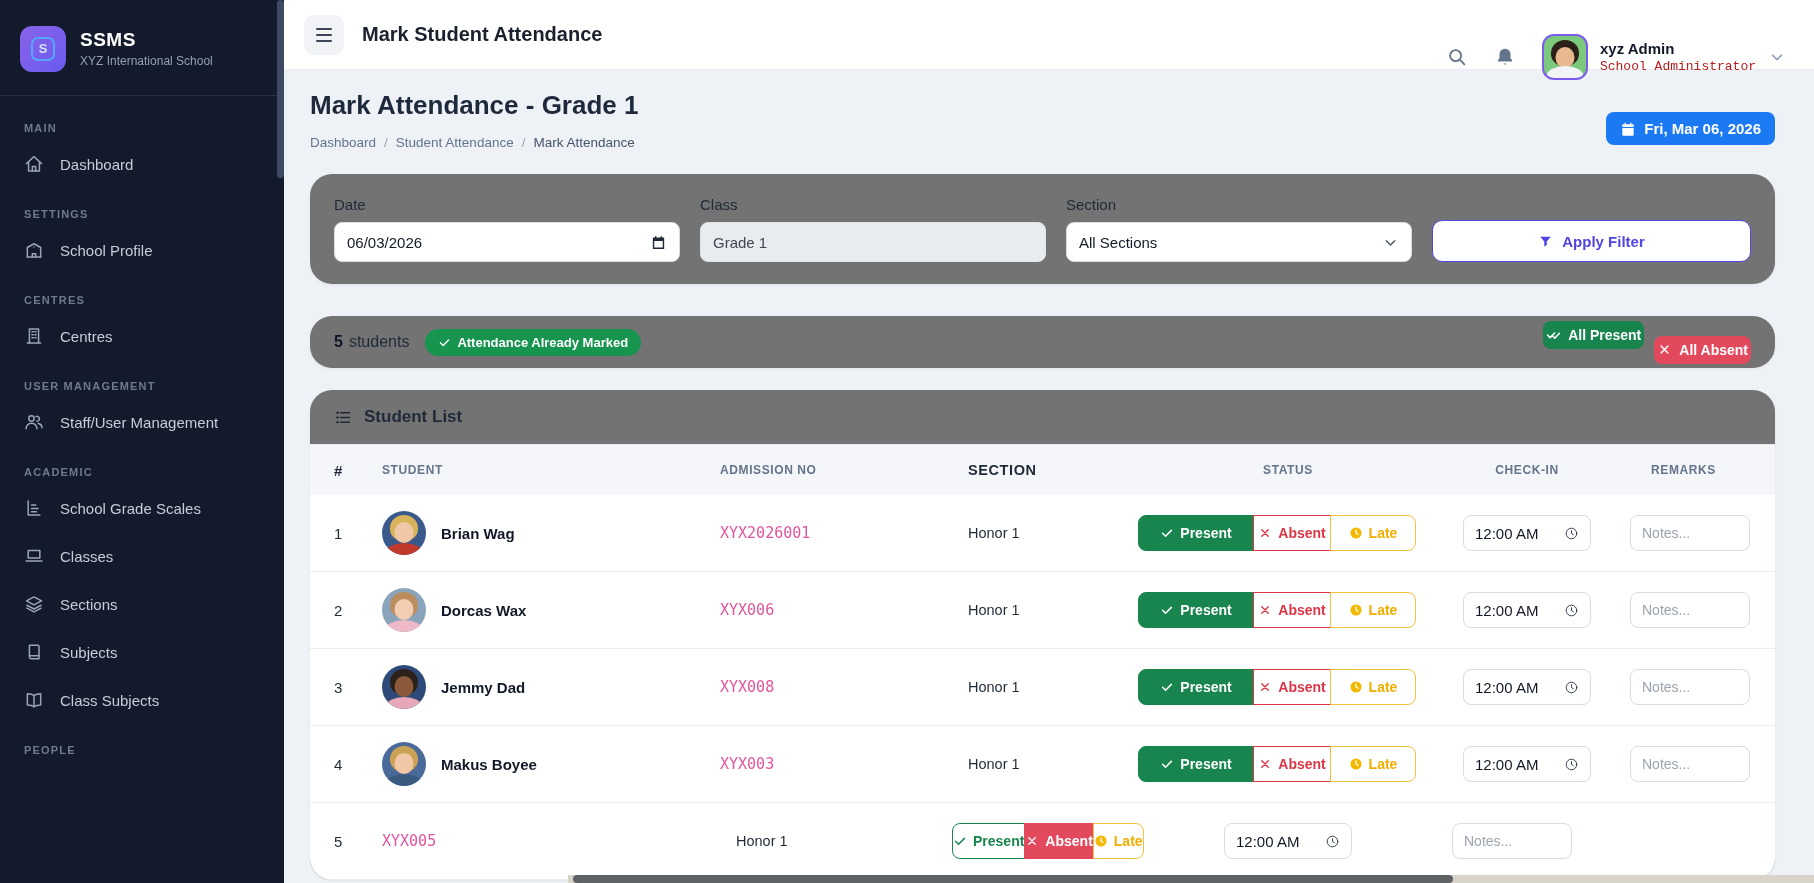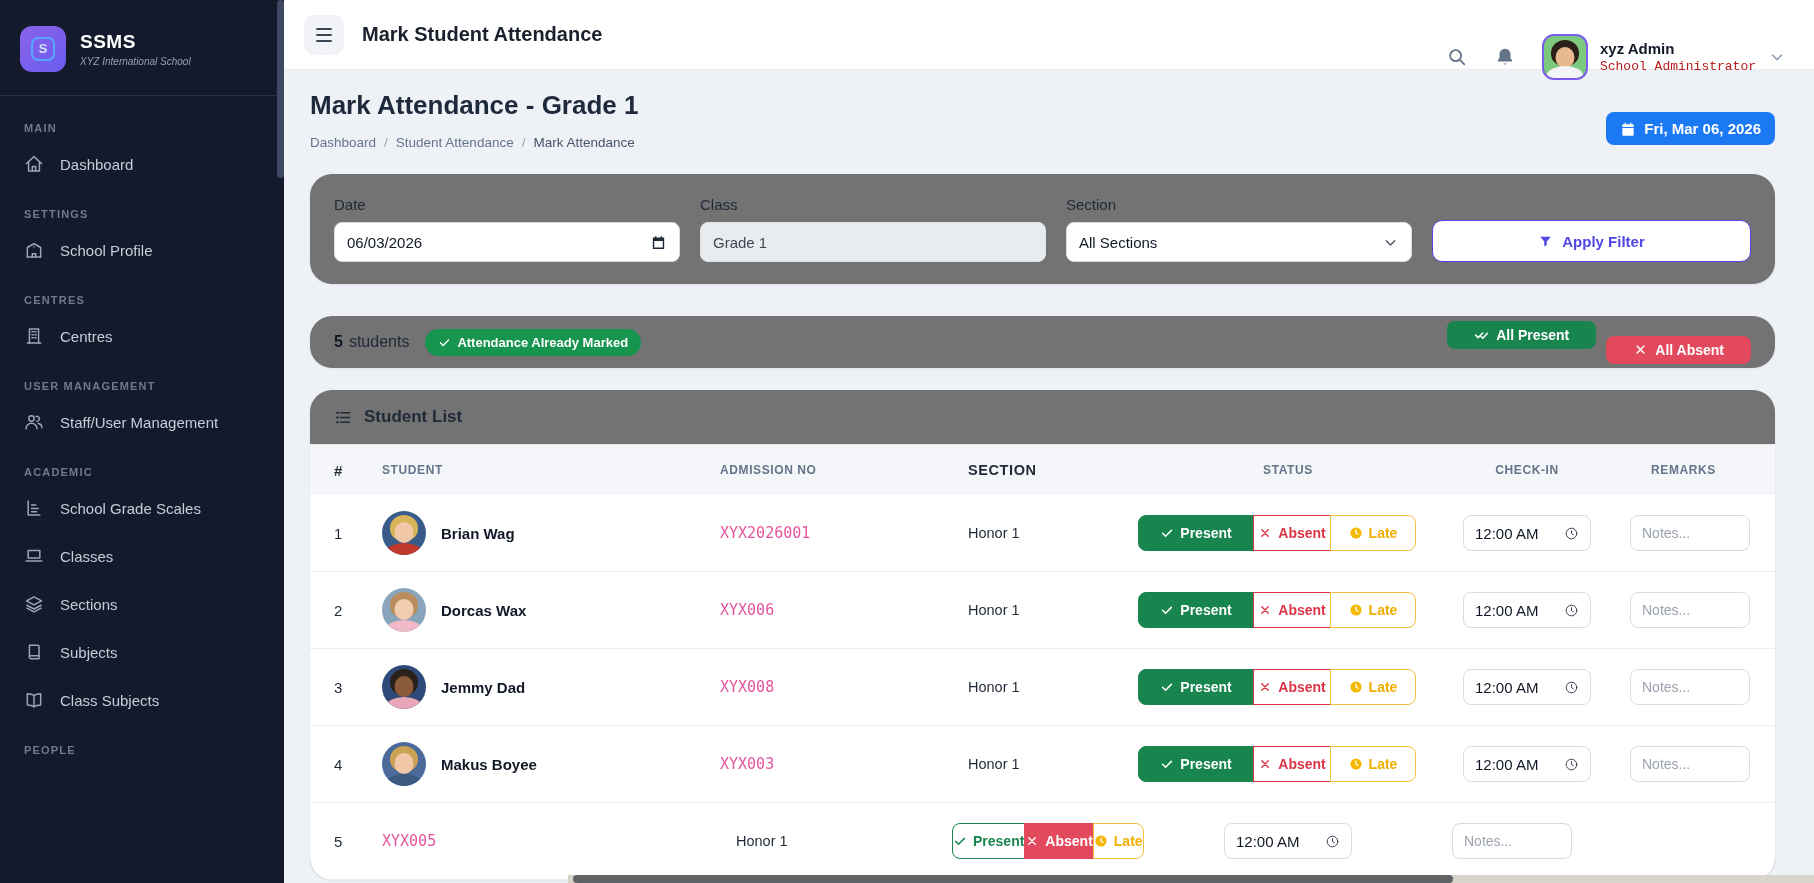--- a/index.html
+++ b/index.html
@@ -6,21 +6,21 @@
   html,body { width:1814px; height:883px; overflow:hidden; }
   body { font-family:"Liberation Sans","DejaVu Sans",sans-serif; background:#eef1f6; }
   .app { position:relative; width:1814px; height:883px; display:flex; }
 
   
   .sidebar { position:relative; width:284px; height:883px; background:#131a2b; flex:0 0 284px; color:#cdd5e1; overflow:hidden; }
   .brand { display:flex; align-items:center; gap:14px; padding:22px 20px 20px 20px; border-bottom:1px solid #273047; height:96px; }
   .logo-tile { width:46px; height:46px; border-radius:12px; background:linear-gradient(135deg,#8a63e8,#6a5bf0); display:flex; align-items:center; justify-content:center; flex:0 0 46px; }
   .logo-glyph { width:24px; height:24px; border:2.5px solid #55a6ff; border-radius:7px; color:#cfe6ff; font-weight:bold; font-size:13px; display:flex; align-items:center; justify-content:center; }
   .brand-name { font-size:19px; font-weight:bold; color:#ffffff; letter-spacing:.5px; }
-  .brand-sub { font-size:10px; color:#94a0b4; margin-top:3px;font-style:italic; }
+  .brand-sub { font-size:12px; color:#94a0b4; margin-top:3px; }
   .nav { padding-top:6px; }
   .nav-section-label { font-size:11px; font-weight:bold; letter-spacing:1.2px; color:#6e7a90; padding:20px 24px 6px 24px; text-transform:uppercase; }
   .nav-item { display:flex; align-items:center; gap:16px; height:48px; padding:0 24px; font-size:15px; color:#c5cdd9; cursor:pointer; }
   .nav-item svg { width:20px; height:20px; stroke:#9aa5b8; fill:none; stroke-width:1.8; stroke-linecap:round; stroke-linejoin:round; flex:0 0 20px; }
   .sidebar-vscroll { position:absolute; top:0; right:0; width:7px; height:178px; background:#3e4a63; border-radius:4px; }
 
   
   .main { position:relative; flex:1; height:883px; display:flex; flex-direction:column; overflow:hidden;justify-content:flex-end; }
   .topbar { height:70px; background:#ffffff; display:flex; align-items:center; padding:0 28px 0 20px; border-bottom:1px solid #e9edf2; flex:0 0 70px; }
   .hamburger { width:40px; height:40px; border:none; border-radius:10px; background:#f1f3f6; display:flex; flex-direction:column; align-items:center; justify-content:center; gap:4px; cursor:pointer; }
@@ -58,21 +58,21 @@
   .apply-btn { width:100%; height:42px; background:#fff; border:1.5px solid #4f46e5; color:#4f46e5; border-radius:10px; font-size:15px; font-weight:bold; display:flex; align-items:center; justify-content:center; gap:9px; cursor:pointer; }
   .apply-btn svg { width:15px; height:15px; fill:#4f46e5; }
 
   
   .count-bar { height:52px; display:flex; align-items:center; padding:0 24px; margin-bottom:22px; }
   .count-num { font-size:16px; font-weight:bold; color:#111827; }
   .count-suffix { font-size:16px; color:#1f2937; margin-left:6px; }
   .marked-badge { margin-left:16px; background:#17944e; color:#fff; font-size:13px; font-weight:bold; border-radius:16px; padding:6px 13px; display:flex; align-items:center; gap:6px; }
   .marked-badge svg { width:13px; height:13px; stroke:#fff; fill:none; stroke-width:2.6; stroke-linecap:round; stroke-linejoin:round; }
   .bulk { margin-left:auto; display:flex; gap:10px; }
-  .bulk-btn { height:28px; border:none; border-radius:8px; color:#fff; font-size:14px; font-weight:bold; display:flex; align-items:center; gap:7px; padding:0 27px; cursor:pointer; }
+  .bulk-btn { height:28px; border:none; border-radius:8px; color:#fff; font-size:14px; font-weight:bold; display:flex; align-items:center; gap:7px; padding:0 3px; cursor:pointer; }
   .bulk-btn svg { width:15px; height:15px; stroke:#fff; fill:none; stroke-width:2.4; stroke-linecap:round; stroke-linejoin:round; }
   .bulk-present { background:#17854d; }
   .bulk-absent { background:#e2495c;margin-top:15px; }
 
   
   .list-card { overflow:hidden; }
   .list-head { height:55px; display:flex; align-items:center; gap:11px; padding:0 24px; border-bottom:1px solid #e8eaee; }
   .list-head svg { width:19px; height:19px; stroke:#1f2937; fill:none; stroke-width:2.2; stroke-linecap:round; }
   .list-title { font-size:17px; font-weight:bold; color:#1f2937; }
   .tgrid { display:grid; grid-template-columns:48px 338px 232px 186px 300px 178px 1fr; align-items:center; padding:0 24px; }

